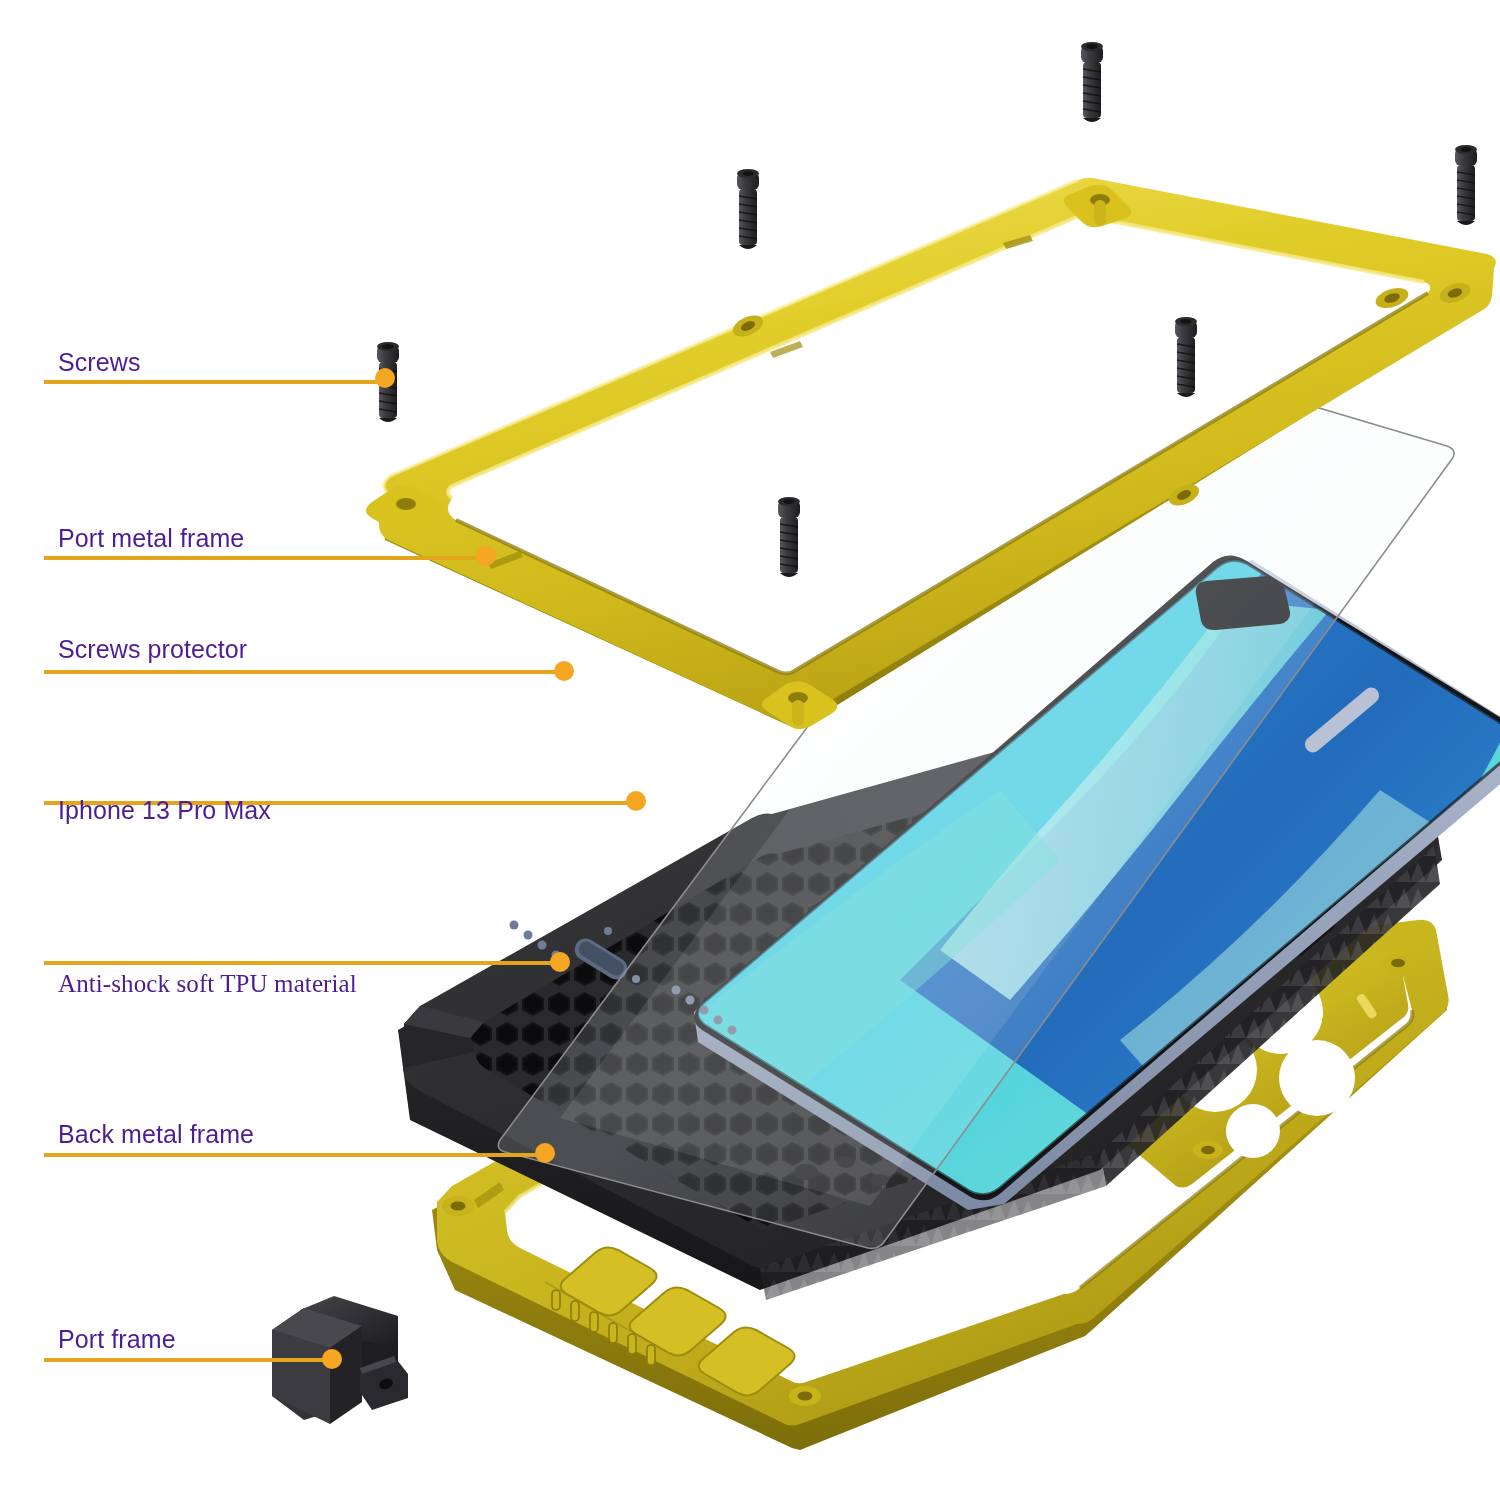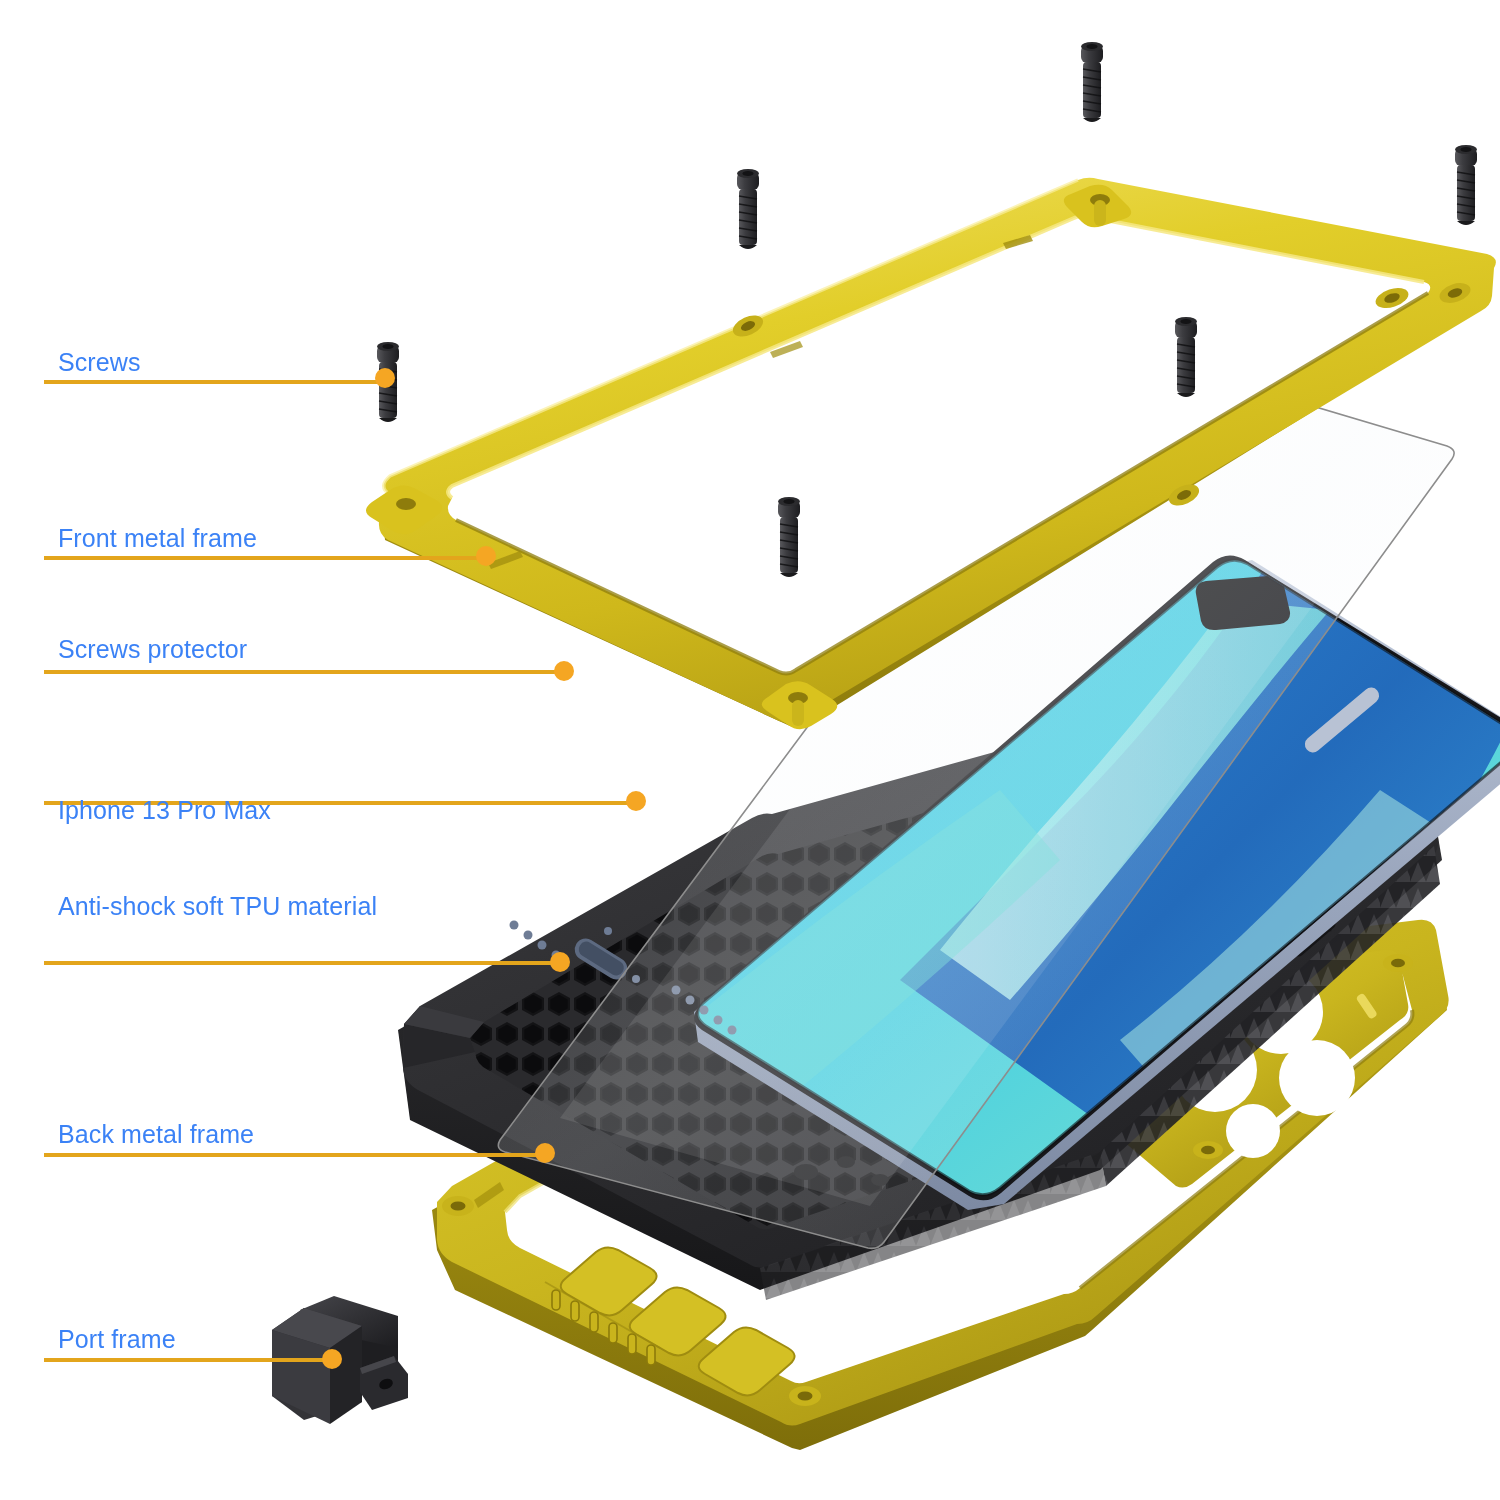--- a/index.html
+++ b/index.html
@@ -3,21 +3,21 @@
 <meta charset="utf-8">
 <style>
   html,body{margin:0;padding:0;background:#ffffff;}
   body{width:1500px;height:1500px;overflow:hidden;
        font-family:"Liberation Sans","DejaVu Sans",sans-serif;}
   #stage{position:relative;width:1500px;height:1500px;background:#fff;}
   #art{position:absolute;left:0;top:0;width:1500px;height:1500px;}
 
   .callout{position:absolute;}
   .callout .ctext{
-     position:absolute;white-space:nowrap;color:#3b82f6;
+     position:absolute;white-space:nowrap;color:#4c1d95;
      font-size:25px;font-weight:400;letter-spacing:.1px;
      font-family:"Liberation Sans","DejaVu Sans",sans-serif;
   }
 </style>
 </head>
 <body>
 
 <div id="stage">
 
   <svg id="art" viewBox="0 0 1500 1500">
@@ -473,30 +473,30 @@
       <circle cx="560" cy="962" r="10"></circle>
       <circle cx="545" cy="1153" r="10"></circle>
       <circle cx="332" cy="1359" r="10"></circle>
     </g>
   </svg>
 
   <div class="callout">
     <span class="ctext" style="left:58px;top:348px;">Screws</span>
   </div>
   <div class="callout">
-    <span class="ctext" style="left:58px;top:524px;">Front metal frame</span>
+    <span class="ctext" style="left:58px;top:524px;">Port metal frame</span>
   </div>
   <div class="callout">
     <span class="ctext" style="left:58px;top:635px;">Screws protector</span>
   </div>
   <div class="callout">
     <span class="ctext" style="left:58px;top:768px;margin-top:28px;">Iphone 13 Pro Max</span>
   </div>
   <div class="callout">
-    <span class="ctext" style="left:58px;top:892px;">Anti-shock soft TPU material</span>
+    <span class="ctext" style="left:58px;top:970px;font-family:Liberation Serif, serif;">Anti-shock soft TPU material</span>
   </div>
   <div class="callout">
     <span class="ctext" style="left:58px;top:1120px;">Back metal frame</span>
   </div>
   <div class="callout">
     <span class="ctext" style="left:58px;top:1325px;">Port frame</span>
   </div>
 
 </div>
 

